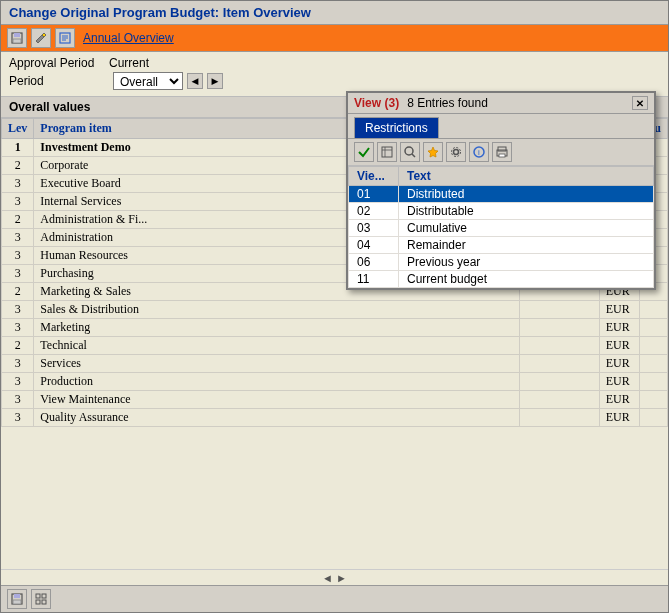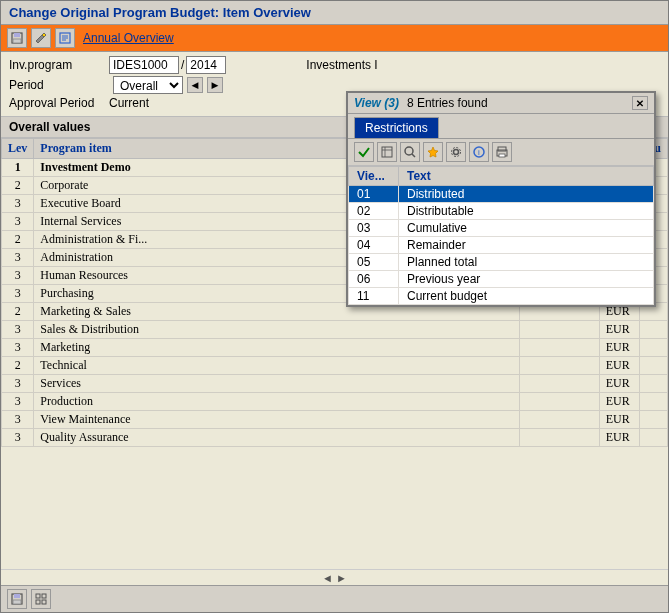--- a/index.html
+++ b/index.html
@@ -220,22 +220,21 @@
       padding: 3px 6px;
       display: flex;
       align-items: center;
       justify-content: space-between;
       border-bottom: 1px solid #999;
     }
 
     .popup-title-text {
       font-weight: bold;
       font-size: 12px;
-      color: #0369a1;
-      font-style: italic;
+      color: #b91c1c;
     }
 
     .popup-entries {
       font-size: 12px;
       color: #000;
       margin-left: 8px;
     }
 
     .popup-close {
       width: 16px;
@@ -375,39 +374,32 @@
           <line x1="4" y1="5" x2="10" y2="5" stroke="#3366cc" stroke-width="1"></line>
           <line x1="4" y1="7" x2="10" y2="7" stroke="#3366cc" stroke-width="1"></line>
           <line x1="4" y1="9" x2="8" y2="9" stroke="#3366cc" stroke-width="1"></line>
         </svg>
     </div>
     <span class="toolbar-link">Annual Overview</span>
   </div>
 
   <div class="form-area">
     <div class="form-row">
-      <span class="form-label">Inv.program</span>
-      <input type="text" class="form-input form-input-wide" value="IDES1000" style="">
-      <span class="form-slash">/</span>
-      <input type="text" class="form-input" style="width: 40px;" value="2014">
-      <span style="margin-left:80px; font-size:12px;">Investments I</span>
+      <span class="form-label">Approval Period</span>
+      <span class="form-value">Current</span>
     </div>
     <div class="form-row period-row">
       <span class="form-label">Period</span>
       <select class="period-select">
         <option>Overall</option>
         <option>Monthly</option>
         <option>Quarterly</option>
       </select>
       <div class="nav-btn">◀</div>
       <div class="nav-btn">▶</div>
-    </div>
-    <div class="form-row">
-      <span class="form-label">Approval Period</span>
-      <span class="form-value">Current</span>
     </div>
   </div>
 
   <div class="content-area">
     <div class="main-table-area">
       <div class="overall-values-header">Overall values</div>
       <div class="table-wrapper">
         <table class="data-table">
           <thead>
             <tr>
@@ -631,24 +623,20 @@
   </tr>
             <tr>
     <td>03</td>
     <td>Cumulative</td>
   </tr>
             <tr>
     <td>04</td>
     <td>Remainder</td>
   </tr>
             <tr>
-    <td>05</td>
-    <td>Planned total</td>
-  </tr>
-            <tr>
     <td>06</td>
     <td>Previous year</td>
   </tr>
             <tr>
     <td>11</td>
     <td>Current budget</td>
   </tr>
           </tbody>
       </table>
     </div>

